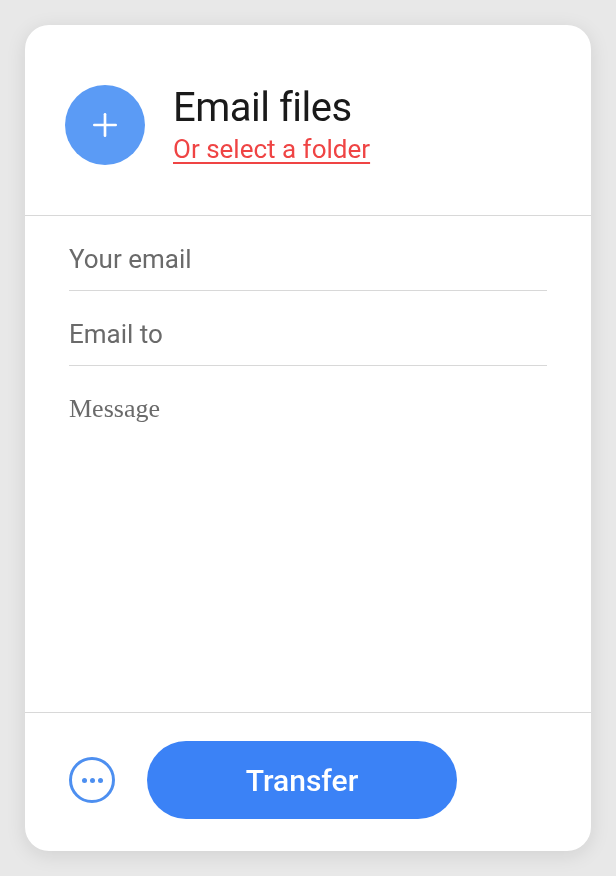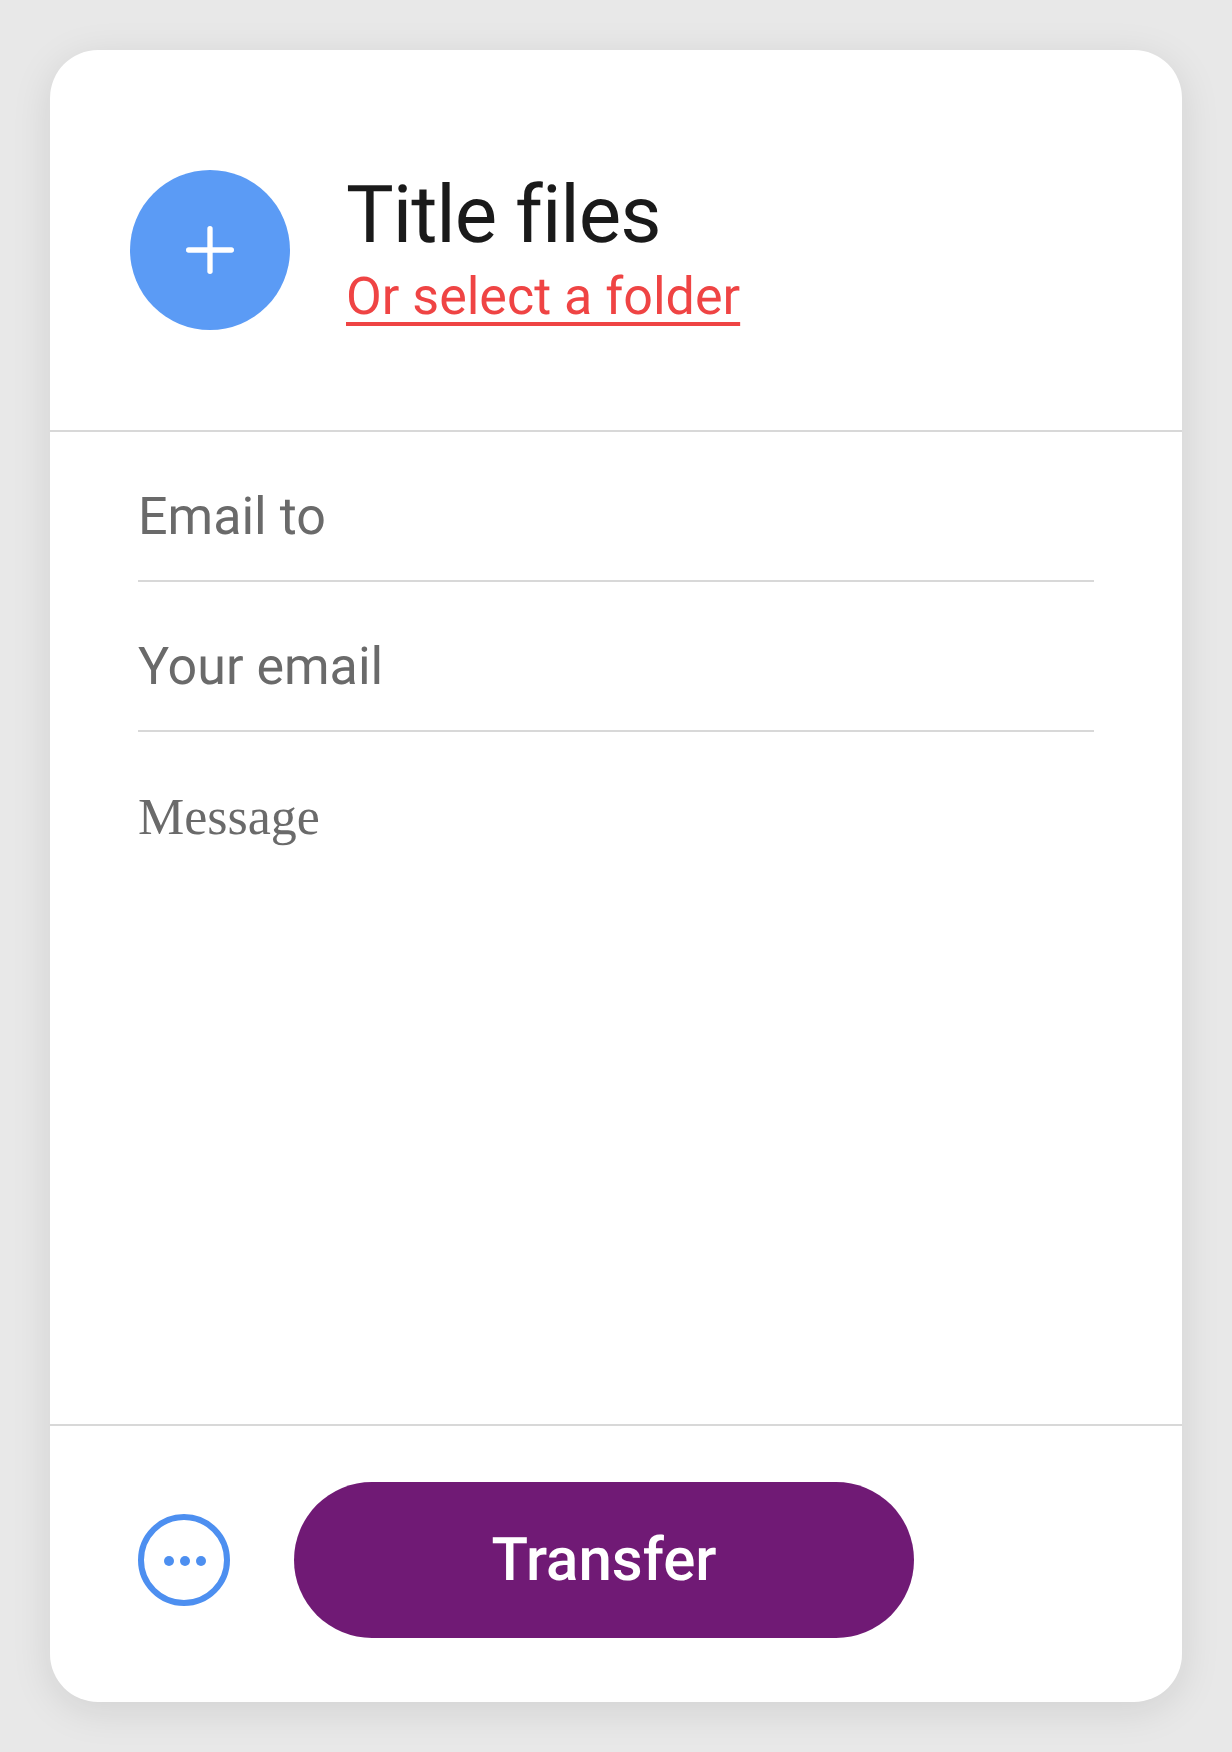--- a/index.html
+++ b/index.html
@@ -138,54 +138,54 @@
       width: 5px;
       height: 5px;
       border-radius: 50%;
       background: #4d8ff0;
     }
     .transfer-button {
       flex: 1;
       max-width: 310px;
       height: 78px;
       border-radius: 40px;
-      background: #701a75;
+      background: #3b82f6;
       border: none;
       color: #ffffff;
       font-size: 30px;
       font-weight: 500;
       cursor: pointer;
       font-family: inherit;
     }
   </style>
 </head>
 <body>
 
 <div class="card">
   <div class="upload-section">
     <div class="plus-button">
       <svg viewBox="0 0 24 24" fill="none" stroke="#ffffff" stroke-width="2" stroke-linecap="round">
         <line x1="12" y1="4" x2="12" y2="20"></line>
         <line x1="4" y1="12" x2="20" y2="12"></line>
       </svg>
     </div>
     <div class="upload-text">
-      <div class="upload-title">Title files</div>
+      <div class="upload-title">Email files</div>
       <div class="upload-subtitle">Or select a folder</div>
     </div>
   </div>
 
   <div class="divider"></div>
 
   <div class="form-section">
     <div class="field">
+      <input type="text" placeholder="Your email" style="">
+    </div>
+    <div class="field">
       <input type="text" placeholder="Email to" style="">
-    </div>
-    <div class="field">
-      <input type="text" placeholder="Your email" style="">
     </div>
     <div class="field message">
       <textarea placeholder="Message" style=""></textarea>
     </div>
   </div>
 
   <div class="footer">
     <div class="more-button">
       <div class="more-dots">
         <span></span>

